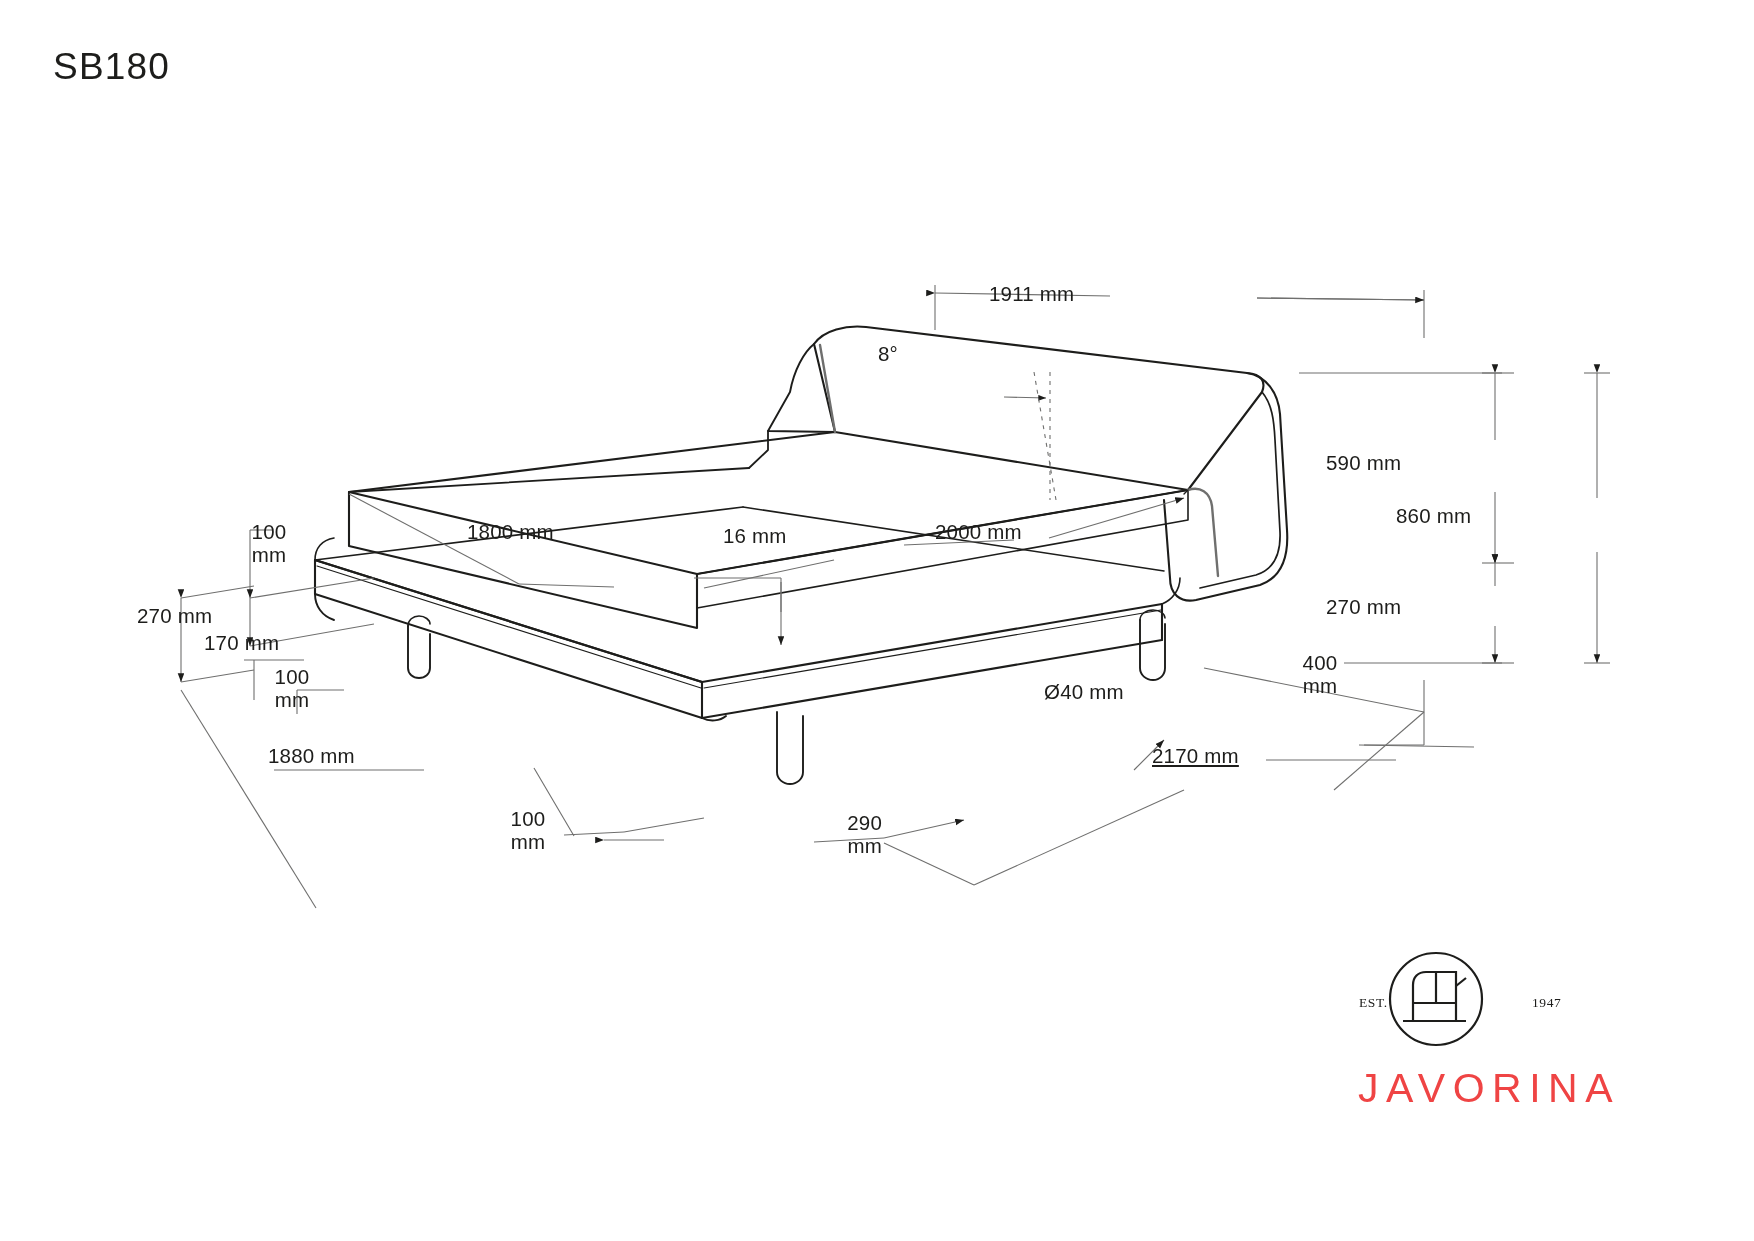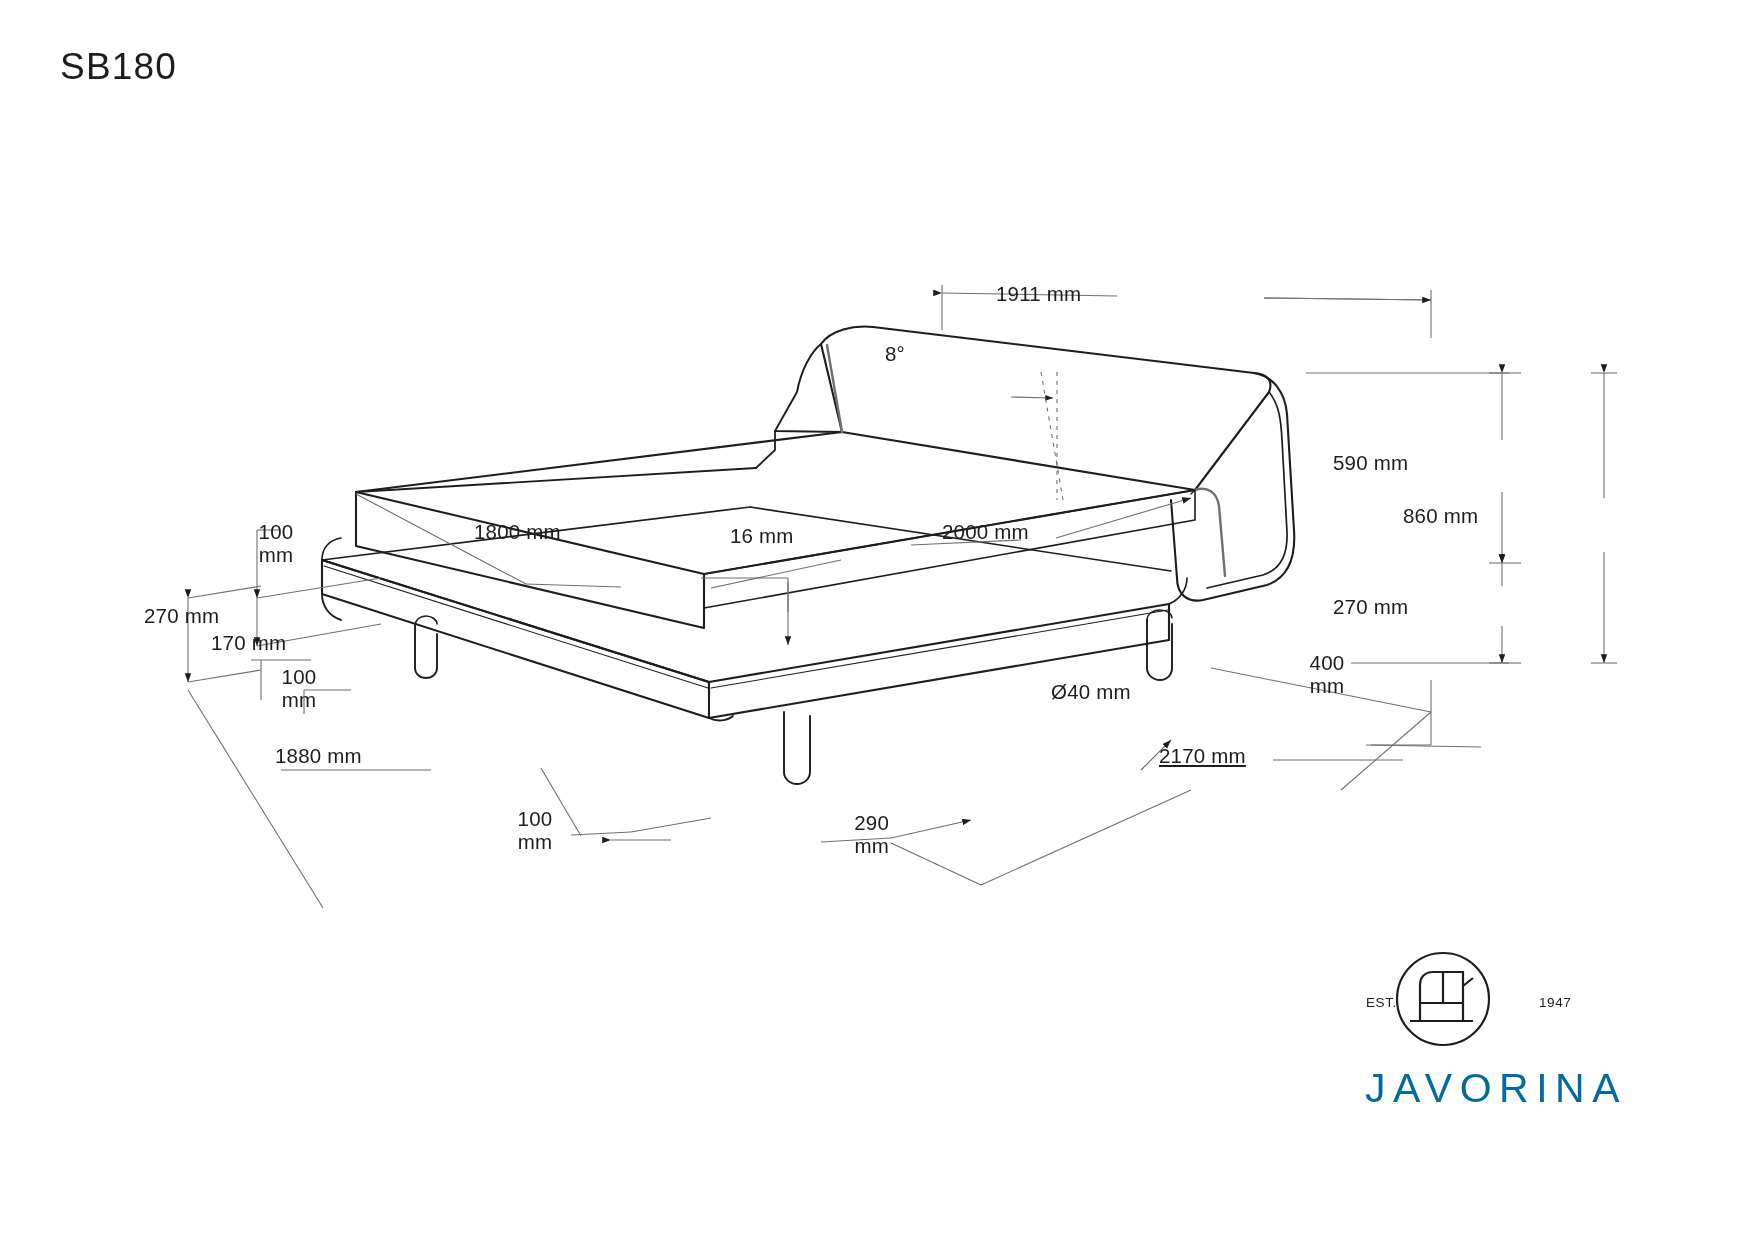--- a/index.html
+++ b/index.html
@@ -4,21 +4,21 @@
 <style>
   html,body{margin:0;padding:0;}
   body{
     width:1754px;height:1241px;
     background:#ffffff;
     font-family:"Liberation Sans", sans-serif;
     color:#1d1d1b;
     overflow:hidden;
     position:relative;
   }
-  #stage{position:absolute;left:11px;top:0;width:1544px;height:1241px;}
+  #stage{position:absolute;left:4px;top:0;width:1544px;height:1241px;}
   svg.layer{position:absolute;left:0;top:0;width:1754px;height:1241px;overflow:visible;}
   .title{
     position:absolute;
     left:49px;top:46px;
     font-size:37px;
     letter-spacing:1.2px;
     font-weight:400;
     color:#1d1d1b;
     white-space:nowrap;
   }
@@ -29,29 +29,30 @@
     white-space:nowrap;
     letter-spacing:.2px;
     line-height:1.12;
   }
   .dim.two{white-space:normal;text-align:center;width:66px;}
   .wordmark{
     position:absolute;
     left:1354px;top:1065px;
     font-size:41px;
     letter-spacing:7.5px;
-    color:#0369a1;
+    color:#ef4444;
     white-space:nowrap;
   }
   .est{
     position:absolute;
     font-size:13.5px;
     letter-spacing:.6px;
     color:#1d1d1b;
     white-space:nowrap;
+    font-family:Liberation Serif, serif;
   }
 </style>
 </head>
 <body>
 
 <div id="stage">
 
   <div class="title">SB180</div>
 
   <svg class="layer" viewBox="0 0 1754 1241" xmlns="http://www.w3.org/2000/svg">

